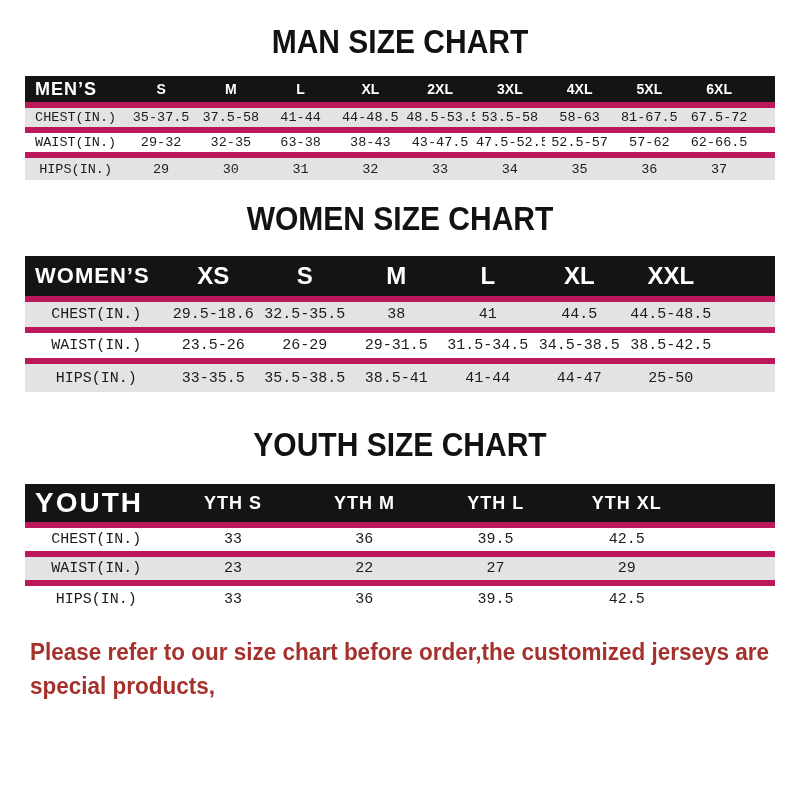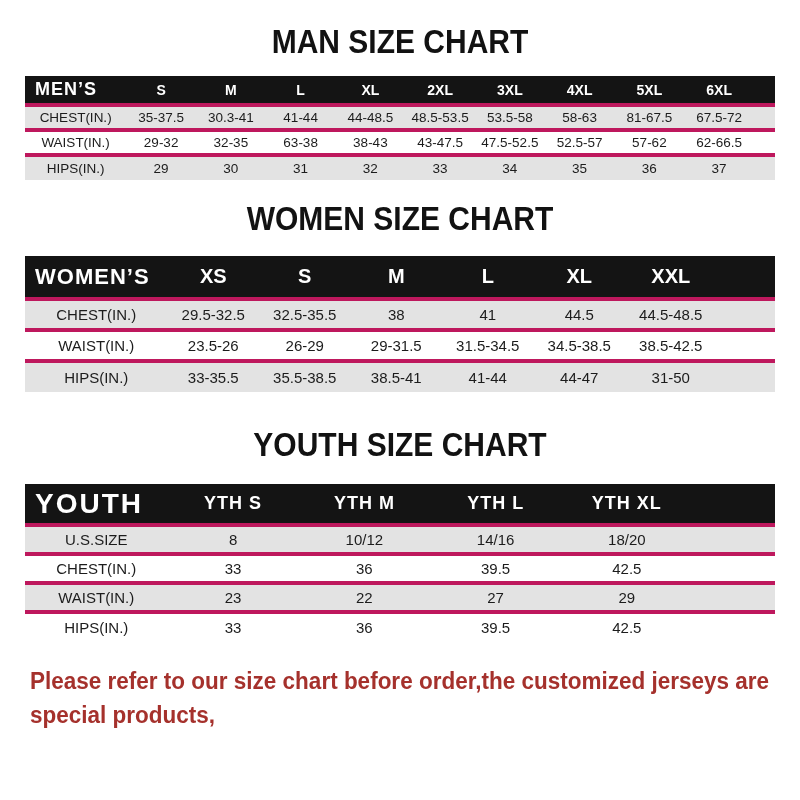--- a/index.html
+++ b/index.html
@@ -38,29 +38,29 @@
     color:#ffffff;font-weight:bold;text-align:center;
     overflow:hidden;white-space:nowrap;
   }
   thead th.lbl{text-align:left;padding-left:10px;letter-spacing:1px;}
   tbody td{
     text-align:center;color:#1c1c1c;font-weight:normal;
     white-space:nowrap;overflow:hidden;
   }
   tr.g{background:#e3e3e3;}
   tr.w{background:#ffffff;}
-  tbody tr{border-top:4px solid #be185d;}
+  tbody tr{border-top:6px solid #be185d;font-family:Liberation Mono, monospace;}
   
   .men thead tr{height:29px;}
   .men thead th{font-size:14px;}
   .men thead th.lbl{font-size:18px;}
   .men tbody tr{height:25px;font-size:13.5px;}
   
   .women thead tr{height:43px;}
-  .women thead th{font-size:20px;}
+  .women thead th{font-size:24px;}
   .women thead th.lbl{font-size:22px;}
   .women tbody tr{height:31px;font-size:15px;}
   
   .youth thead tr{height:41px;}
   .youth thead th{font-size:18px;letter-spacing:1px;}
   .youth thead th.lbl{font-size:28px;letter-spacing:2px;}
   .youth tbody tr{height:29px;font-size:15px;}
   
   .footer-note{
     margin:24px 0 0 0;padding:0 18px 0 30px;
@@ -103,21 +103,21 @@
           <th>4XL</th>
           <th>5XL</th>
           <th>6XL</th>
           <th></th>
         </tr>
       </thead>
       <tbody>
         <tr class="g">
           <td>CHEST(IN.)</td>
           <td>35-37.5</td>
-          <td>30.3-41</td>
+          <td>37.5-58</td>
           <td>41-44</td>
           <td>44-48.5</td>
           <td>48.5-53.5</td>
           <td>53.5-58</td>
           <td>58-63</td>
           <td>81-67.5</td>
           <td>67.5-72</td>
           <td></td>
         </tr>
         <tr class="w">
@@ -171,21 +171,21 @@
           <th>M</th>
           <th>L</th>
           <th>XL</th>
           <th>XXL</th>
           <th></th>
         </tr>
       </thead>
       <tbody>
         <tr class="g">
           <td>CHEST(IN.)</td>
-          <td>29.5-32.5</td>
+          <td>29.5-18.6</td>
           <td>32.5-35.5</td>
           <td>38</td>
           <td>41</td>
           <td>44.5</td>
           <td>44.5-48.5</td>
           <td></td>
         </tr>
         <tr class="w">
           <td>WAIST(IN.)</td>
           <td>23.5-26</td>
@@ -196,21 +196,21 @@
           <td>38.5-42.5</td>
           <td></td>
         </tr>
         <tr class="g">
           <td>HIPS(IN.)</td>
           <td>33-35.5</td>
           <td>35.5-38.5</td>
           <td>38.5-41</td>
           <td>41-44</td>
           <td>44-47</td>
-          <td>31-50</td>
+          <td>25-50</td>
           <td></td>
         </tr>
       </tbody>
     </table>
   </section>
 
   <section>
     <h2 class="section-heading" id="youth-heading">YOUTH SIZE CHART</h2>
     <table class="youth">
       <colgroup>
@@ -225,28 +225,20 @@
         <tr>
           <th class="lbl">YOUTH</th>
           <th>YTH S</th>
           <th>YTH M</th>
           <th>YTH L</th>
           <th>YTH XL</th>
           <th></th>
         </tr>
       </thead>
       <tbody>
-        <tr class="g">
-          <td>U.S.SIZE</td>
-          <td>8</td>
-          <td>10/12</td>
-          <td>14/16</td>
-          <td>18/20</td>
-          <td></td>
-        </tr>
         <tr class="w">
           <td>CHEST(IN.)</td>
           <td>33</td>
           <td>36</td>
           <td>39.5</td>
           <td>42.5</td>
           <td></td>
         </tr>
         <tr class="g">
           <td>WAIST(IN.)</td>

